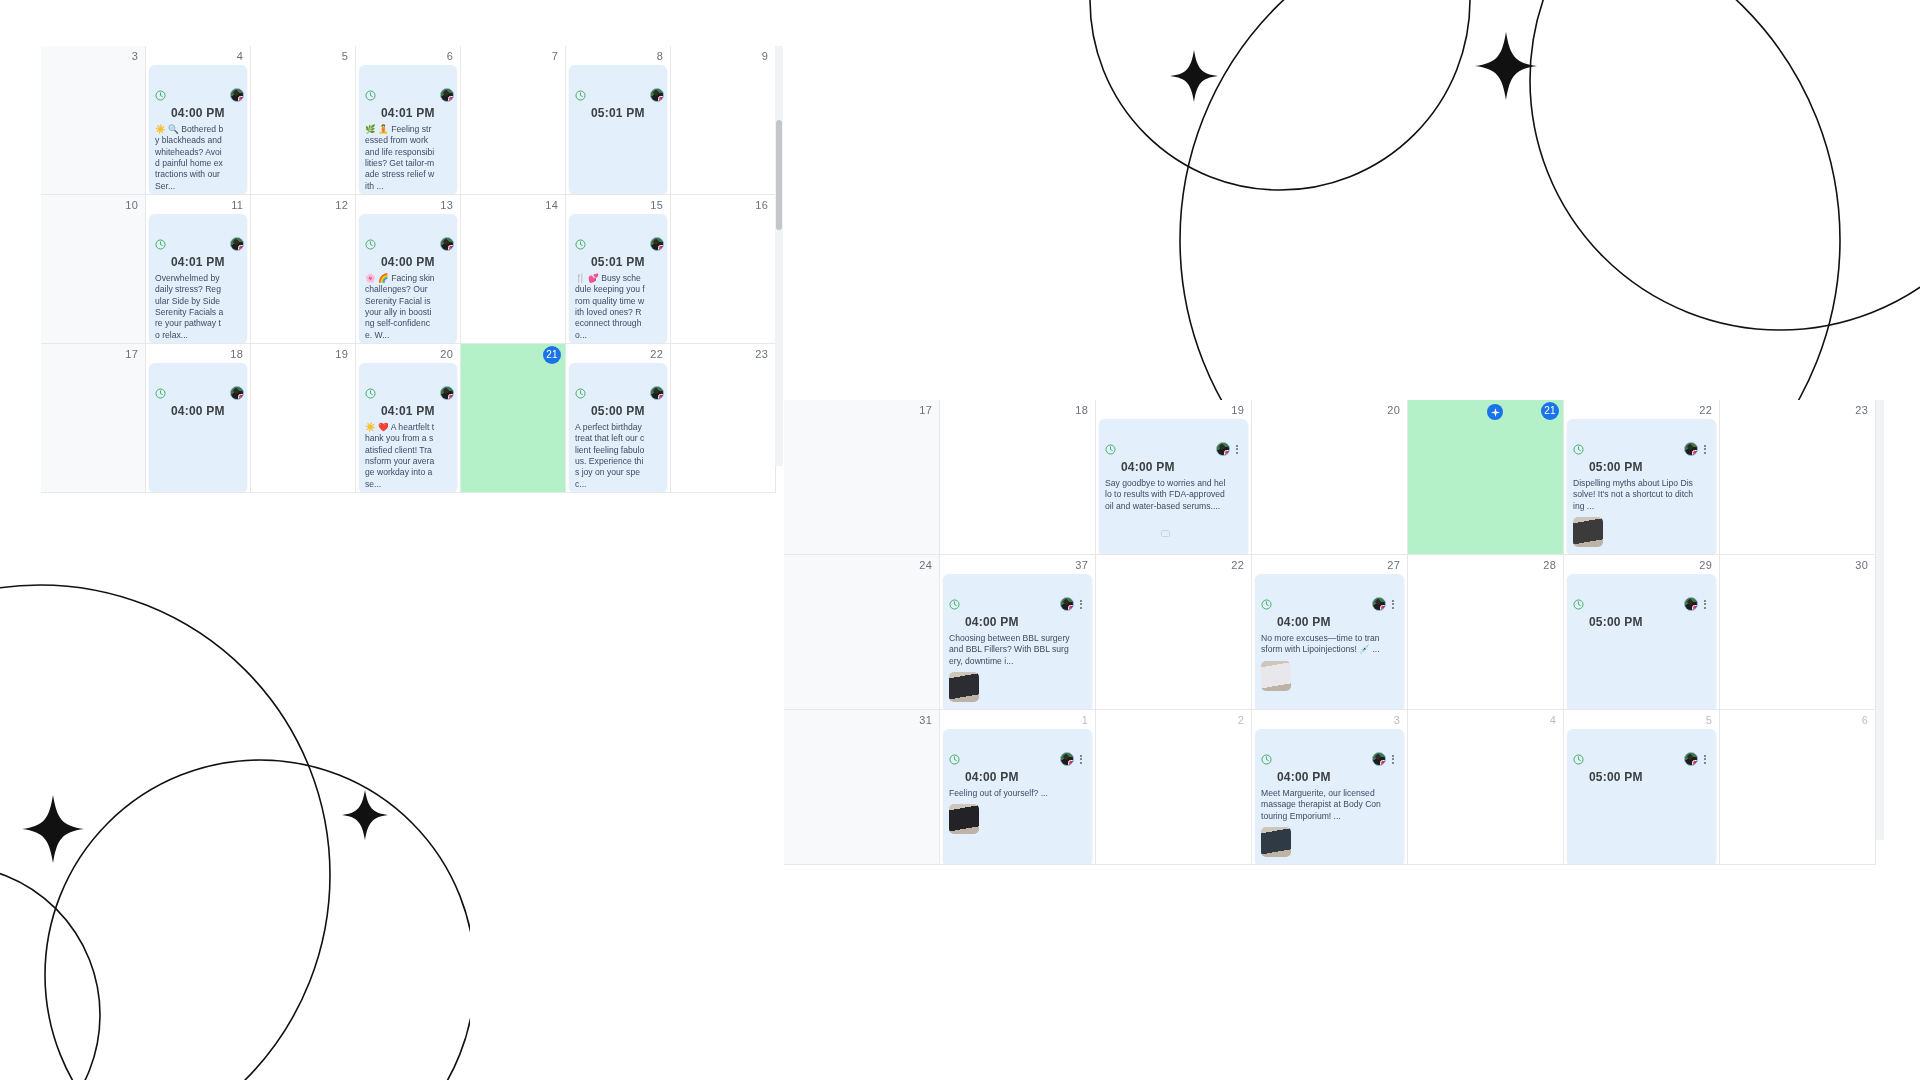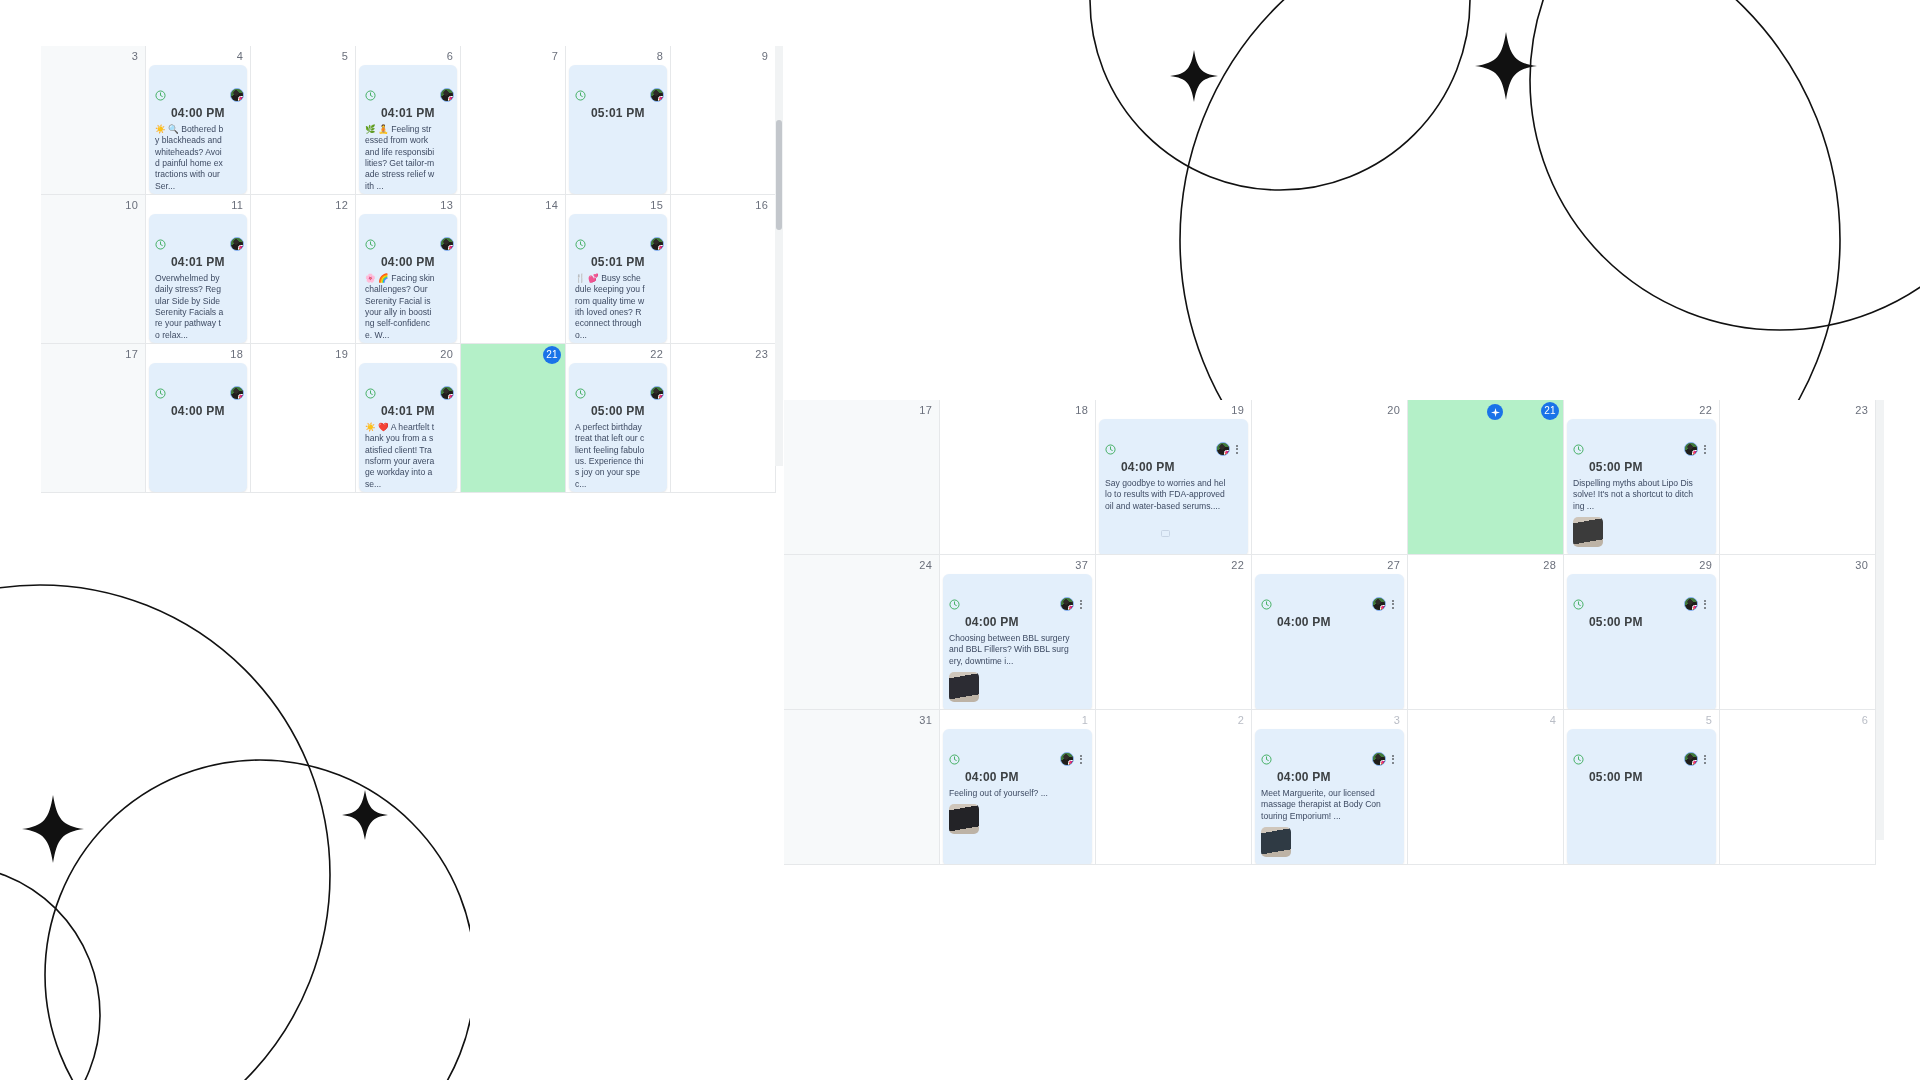--- a/index.html
+++ b/index.html
@@ -560,20 +560,26 @@
                   <span class="a-top"></span>
                   <span class="ig"></span>
                 </span>
                 <span class="kebab">
                   <i></i>
                   <i></i>
                   <i></i>
                 </span>
               </span>
             </div>
+            <div class="ev-body">
+              <div class="ev-text">No more excuses—time to transform with Lipoinjections! 💉 ...</div>
+              <div class="ev-thumb">
+                <div class="ph" style="background:linear-gradient(170deg,#cfc6bb 0 18%,#e8e8ec 18% 78%,#bdb3a6 78% 100%)"></div>
+              </div>
+            </div>
           </div>
         </div>
         <div class="cal-cell" style="width: 156px; height: 155px;">
           <div class="daynum">28</div>
         </div>
         <div class="cal-cell" style="width: 156px; height: 155px;">
           <div class="daynum">29</div>
           <div class="event" style="height: 137px;">
             <div class="ev-head">
               <svg class="clock-ic" viewBox="0 0 16 16">

